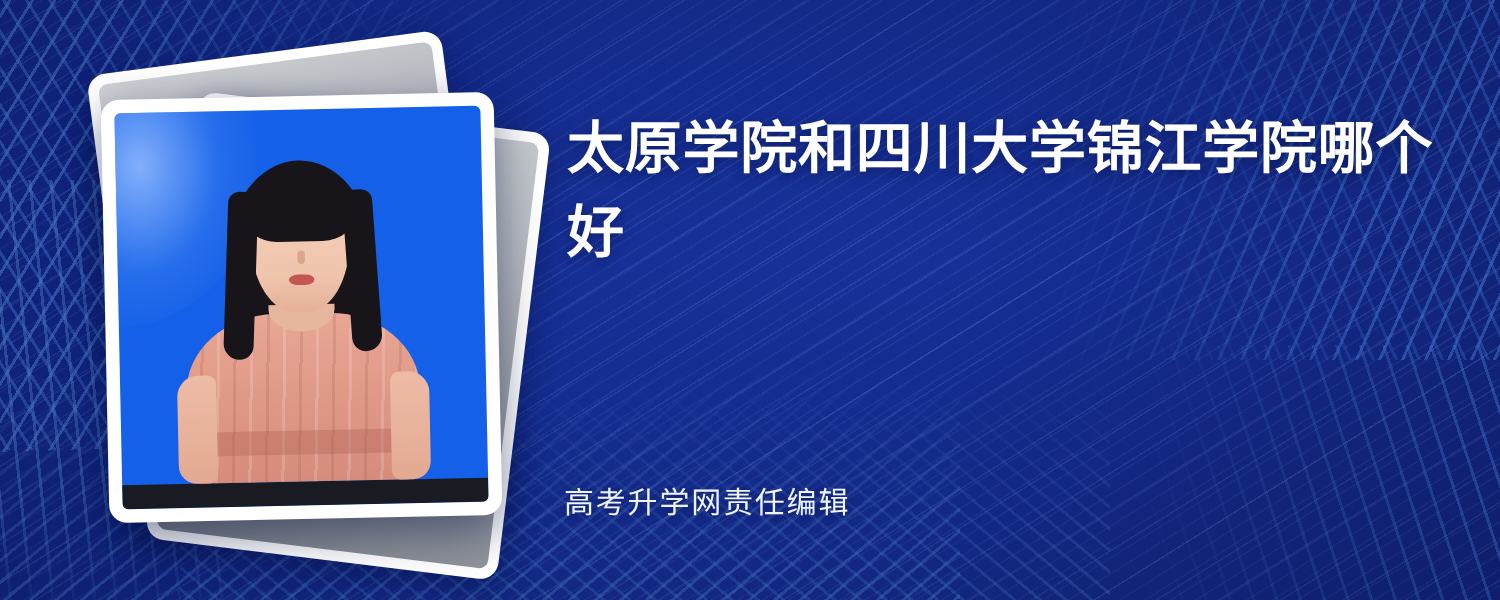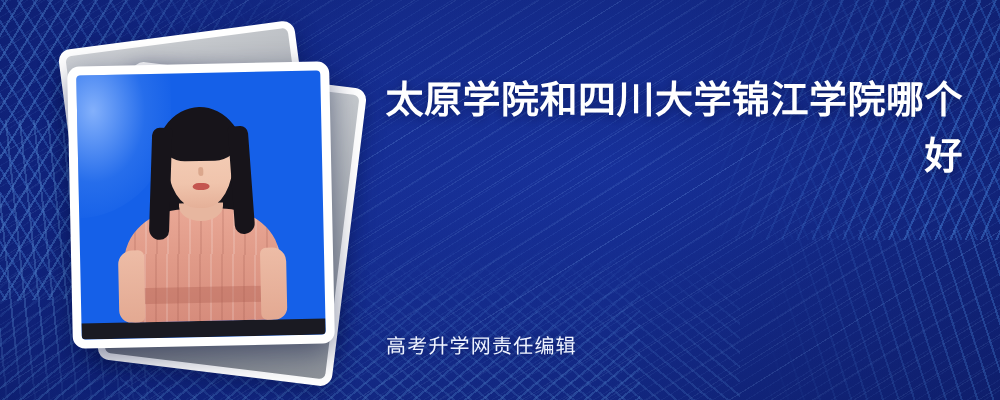--- a/index.html
+++ b/index.html
@@ -455,21 +455,20 @@
   .arm.l { left: 50%; margin-left: -84px; border-radius: 14px 6px 6px 12px; }
   .arm.r { left: 50%; margin-left:  58px; border-radius: 6px 14px 12px 6px; }
 
   
   .text-block {
     position: absolute;
     left: 378px;
     top: 0;
     width: 600px;
     height: 400px;
-    text-align: right;
   }
 
   .headline {
     position: absolute;
     top: 72px;
     left: 0;
     width: 585px;
     margin: 0;
     color: #ffffff;
     font-size: 38px;
@@ -489,21 +488,21 @@
     line-height: 34px;
     font-weight: 700;
     letter-spacing: 3px;
     text-shadow: 0 2px 8px rgba(2, 10, 52, 0.45);
   }
 
   .author-role {
     position: absolute;
     left: -4px;
     top: 320px;
-    margin: 12px;
+    margin: 2px;
     color: #eef3ff;
     font-size: 20px;
     line-height: 28px;
     font-weight: 400;
     letter-spacing: 1.2px;
     text-shadow: 0 1px 6px rgba(2, 10, 52, 0.45);
   }
 </style>
 </head>
 <body>

